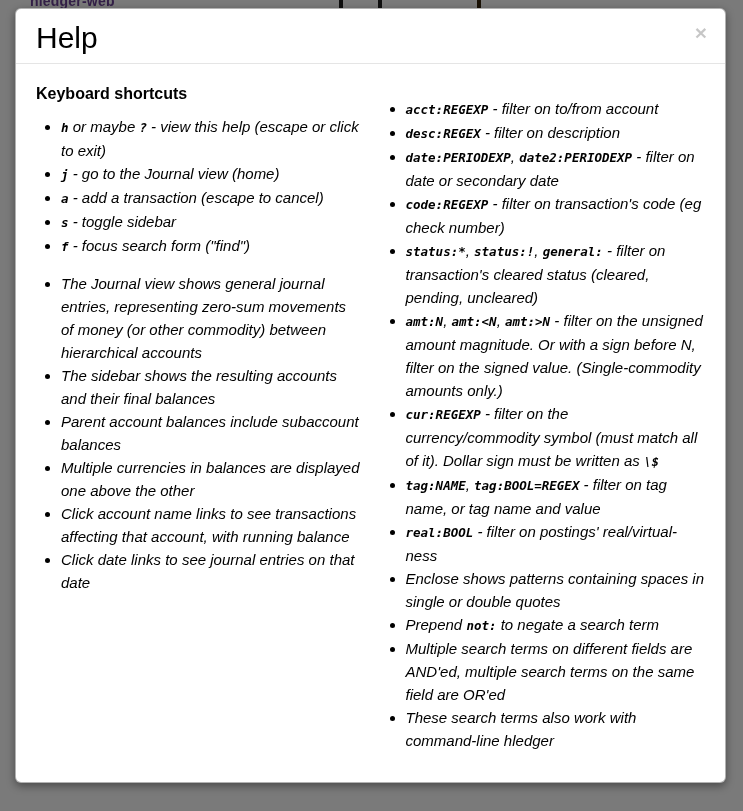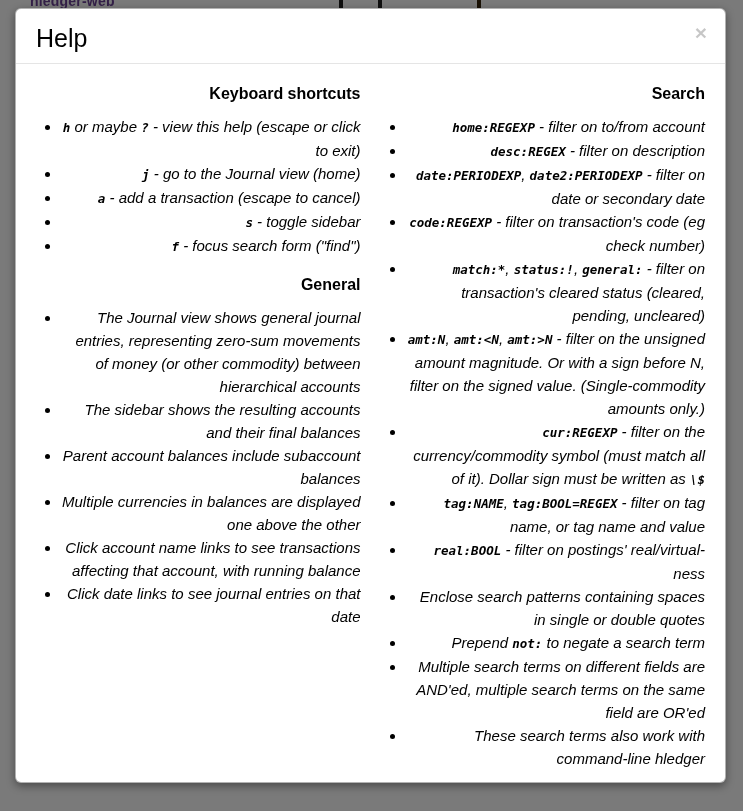--- a/index.html
+++ b/index.html
@@ -34,32 +34,32 @@
     z-index:2;
     box-sizing:border-box;
     overflow:hidden;
   }
   .modal-header {
     position:relative;
     padding:13px 20px 9px 20px;
     border-bottom:1px solid #e5e5e5;
   }
   .modal-title {
-    margin:0; font-size:25px; line-height:32px; font-weight:400; color:#000;
+    margin:0; font-size:30px; line-height:32px; font-weight:400; color:#000;
   }
   .close-btn {
     position:absolute; right:18px; top:14px;
     font-size:21px; line-height:20px; font-weight:bold;
     color:#000; opacity:0.22; cursor:pointer;
     border:none; background:none; padding:0;
     font-family:inherit;
   }
   .modal-body {
     padding:21px 20px 0 20px;
-    display:flex; gap:20px;text-align:right;
+    display:flex; gap:20px;
   }
   .col { flex:1; min-width:0; }
   .section-heading {
     margin:0; font-size:16px; font-weight:bold; color:#000; line-height:18px;
   }
   .section-heading.later { margin-top:18px; }
   ul.help-list {
     margin:12px 0 14px 0;
     padding:0 0 0 25px;
     font-style:italic;
@@ -95,42 +95,40 @@
   <div class="modal-body">
     <div class="col">
       <h4 class="section-heading">Keyboard shortcuts</h4>
       <ul class="help-list">
           <li><code>h</code> or maybe <code>?</code> - view this help (escape or click to exit)</li>
           <li><code>j</code> - go to the Journal view (home)</li>
           <li><code>a</code> - add a transaction (escape to cancel)</li>
           <li><code>s</code> - toggle sidebar</li>
           <li><code>f</code> - focus search form ("find")</li>
         </ul>
-      <h4 class="section-heading later">General</h4>
       <ul class="help-list">
           <li>The Journal view shows general journal entries, representing zero-sum movements of money (or other commodity) between hierarchical accounts</li>
           <li>The sidebar shows the resulting accounts and their final balances</li>
           <li>Parent account balances include subaccount balances</li>
           <li>Multiple currencies in balances are displayed one above the other</li>
           <li>Click account name links to see transactions affecting that account, with running balance</li>
           <li>Click date links to see journal entries on that date</li>
         </ul>
     </div>
     <div class="col">
-      <h4 class="section-heading">Search</h4>
       <ul class="help-list">
-          <li><code>home:REGEXP</code> - filter on to/from account</li>
+          <li><code>acct:REGEXP</code> - filter on to/from account</li>
           <li><code>desc:REGEX</code> - filter on description</li>
           <li><code>date:PERIODEXP</code>, <code>date2:PERIODEXP</code> - filter on date or secondary date</li>
           <li><code>code:REGEXP</code> - filter on transaction's code (eg check number)</li>
-          <li><code>match:*</code>, <code>status:!</code>, <code>general:</code> - filter on transaction's cleared status (cleared, pending, uncleared)</li>
+          <li><code>status:*</code>, <code>status:!</code>, <code>general:</code> - filter on transaction's cleared status (cleared, pending, uncleared)</li>
           <li><code>amt:N</code>, <code>amt:&lt;N</code>, <code>amt:&gt;N</code> - filter on the unsigned amount magnitude. Or with a sign before N, filter on the signed value. (Single-commodity amounts only.)</li>
           <li><code>cur:REGEXP</code> - filter on the currency/commodity symbol (must match all of it). Dollar sign must be written as <code>\$</code></li>
           <li><code>tag:NAME</code>, <code>tag:BOOL=REGEX</code> - filter on tag name, or tag name and value</li>
           <li><code>real:BOOL</code> - filter on postings' real/virtual-ness</li>
-          <li>Enclose search patterns containing spaces in single or double quotes</li>
+          <li>Enclose shows patterns containing spaces in single or double quotes</li>
           <li>Prepend <code>not:</code> to negate a search term</li>
           <li>Multiple search terms on different fields are AND'ed, multiple search terms on the same field are OR'ed</li>
           <li>These search terms also work with command-line hledger</li>
         </ul>
     </div>
   </div>
 </div>
 
 </body></html>

